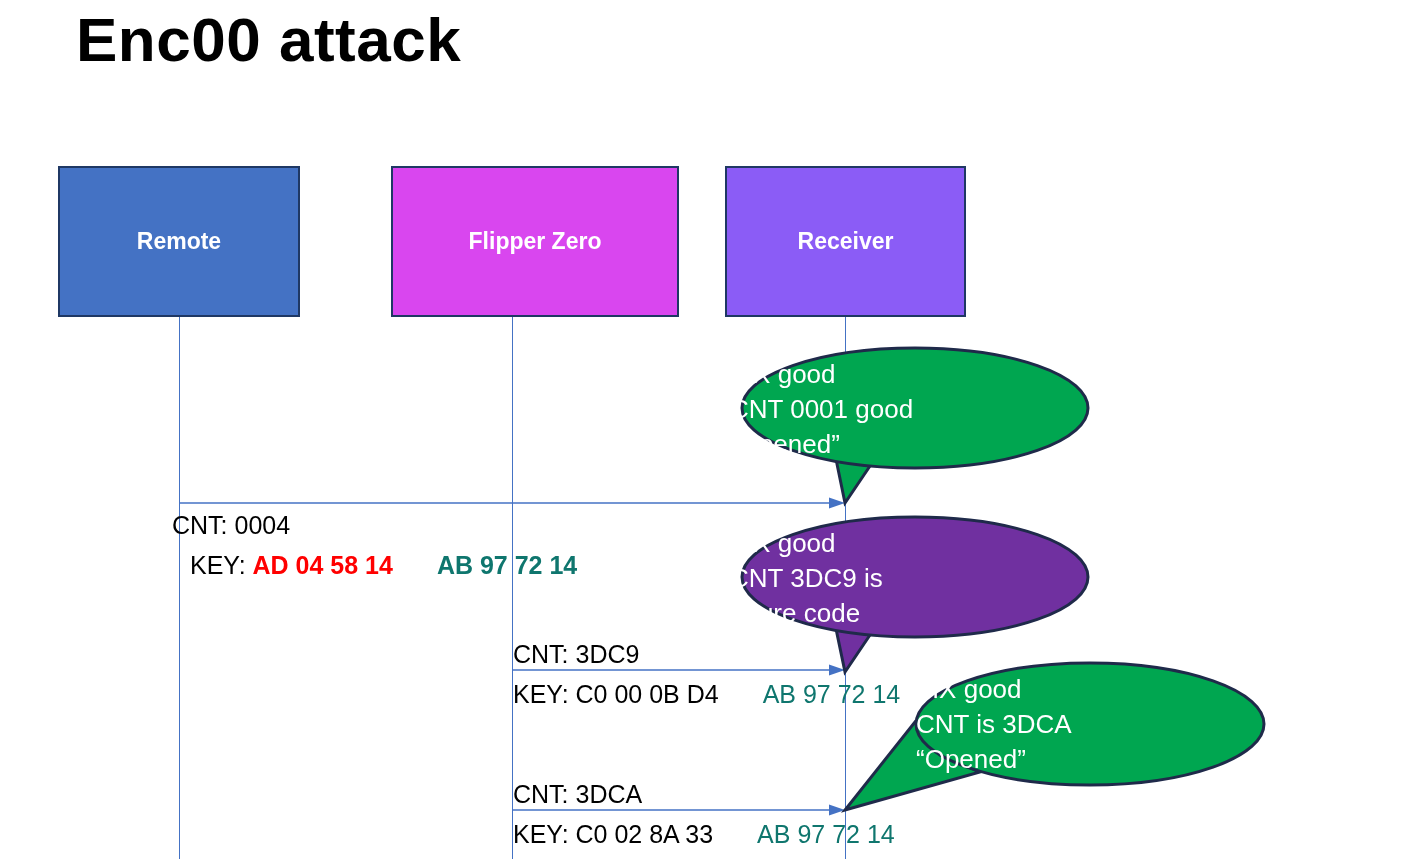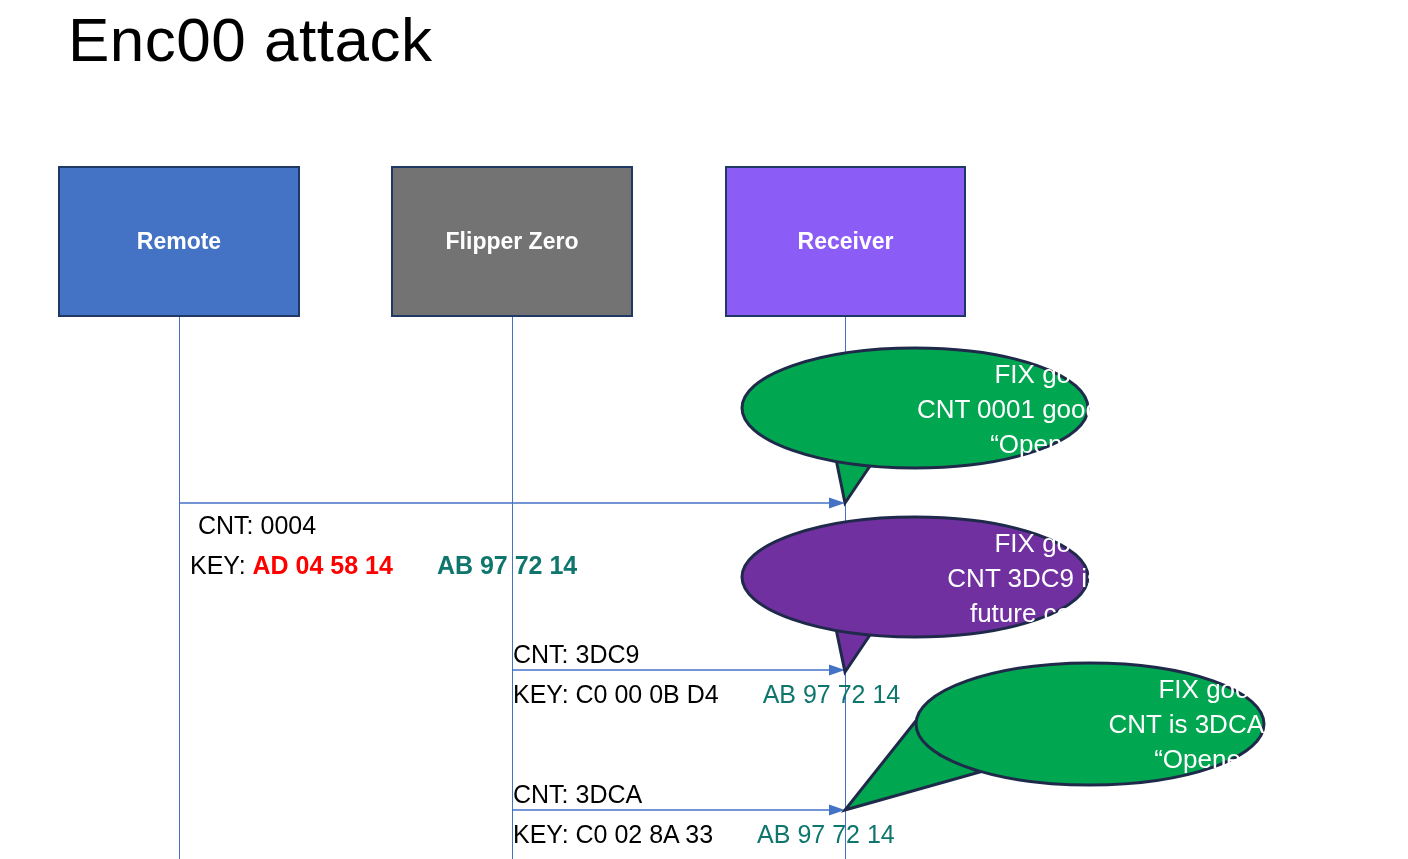--- a/index.html
+++ b/index.html
@@ -17,43 +17,43 @@
   }
   #slide {
     position: absolute;
     inset: 0;
     width: 1408px;
     height: 859px;
   }
   
   #slide-title {
     position: absolute;
-    left: 68px;
+    left: 76px;
     top: 2px;
     font-size: 62px;
     line-height: 76px;
-    font-weight: 400;
+    font-weight: 700;
     letter-spacing: 0.5px;
     color: #000000;
     white-space: nowrap;
   }
   
   .actor-box {
     position: absolute;
     box-sizing: border-box;
     border: 2px solid #1F3864;
     display: flex;
     align-items: center;
     justify-content: center;
     color: #ffffff;
     font-size: 23px;
     font-weight: 700;
   }
   #actor-remote   { left: 58px;  top: 166px; width: 242px; height: 151px; background: #4472C4; }
-  #actor-flipper  { left: 391px; top: 166px; width: 242px; height: 151px; background: #737373; }
+  #actor-flipper  { left: 391px; top: 166px; width: 288px; height: 151px; background: #d946ef; }
   #actor-receiver { left: 725px; top: 166px; width: 241px; height: 151px; background: #8b5cf6; }
 
   
   .lifeline {
     position: absolute;
     width: 1px;
     background: #4472C4;
     top: 317px;
   }
   #lifeline-remote   { left: 179px; height: 542px; }
@@ -78,21 +78,21 @@
   }
   .hex-red   { color: #FF0000; margin-top: 16px; }
   .hex-green { color: #0f766e; margin-left: 37px; }
   .bold-ish  { font-weight: 700; }
 
   
   .callout { position: absolute; }
   .callout svg { display: block; overflow: visible; }
   .callout-text {
     position: absolute;
-    text-align: right;
+    text-align: left;
     color: #ffffff;
     font-size: 26px;
     line-height: 35px;
     white-space: nowrap;
   }
 </style>
 </head>
 <body>
 
 <div id="slide">
@@ -112,21 +112,21 @@
   <div class="actor-box" id="actor-receiver">
     <span>Receiver</span>
   </div>
 
   <div class="msg-arrow" style="left:179px; top:497px; width:668px;">
     <svg width="668" height="12" viewBox="0 0 668 12">
       <line x1="0" y1="6" x2="655" y2="6" stroke="#4472C4" stroke-width="1.6"></line>
       <polygon points="666,6 650,0.5 650,11.5" fill="#4472C4"></polygon>
     </svg>
   </div>
-  <div class="msg-label" style="left:198px; top:509px;">CNT: 0004</div>
+  <div class="msg-label" style="left:172px; top:509px;">CNT: 0004</div>
   <div class="msg-label" style="left:190px; top:549px;">
     <span>KEY: </span><span class="hex-red bold-ish">AD 04 58 14</span><span>&nbsp;</span><span class="hex-green bold-ish">AB 97 72 14</span>
   </div>
 
   <div class="msg-arrow" style="left:512px; top:664px; width:335px;">
     <svg width="335" height="12" viewBox="0 0 335 12">
       <line x1="0" y1="6" x2="322" y2="6" stroke="#4472C4" stroke-width="1.6"></line>
       <polygon points="333,6 317,0.5 317,11.5" fill="#4472C4"></polygon>
     </svg>
   </div>

